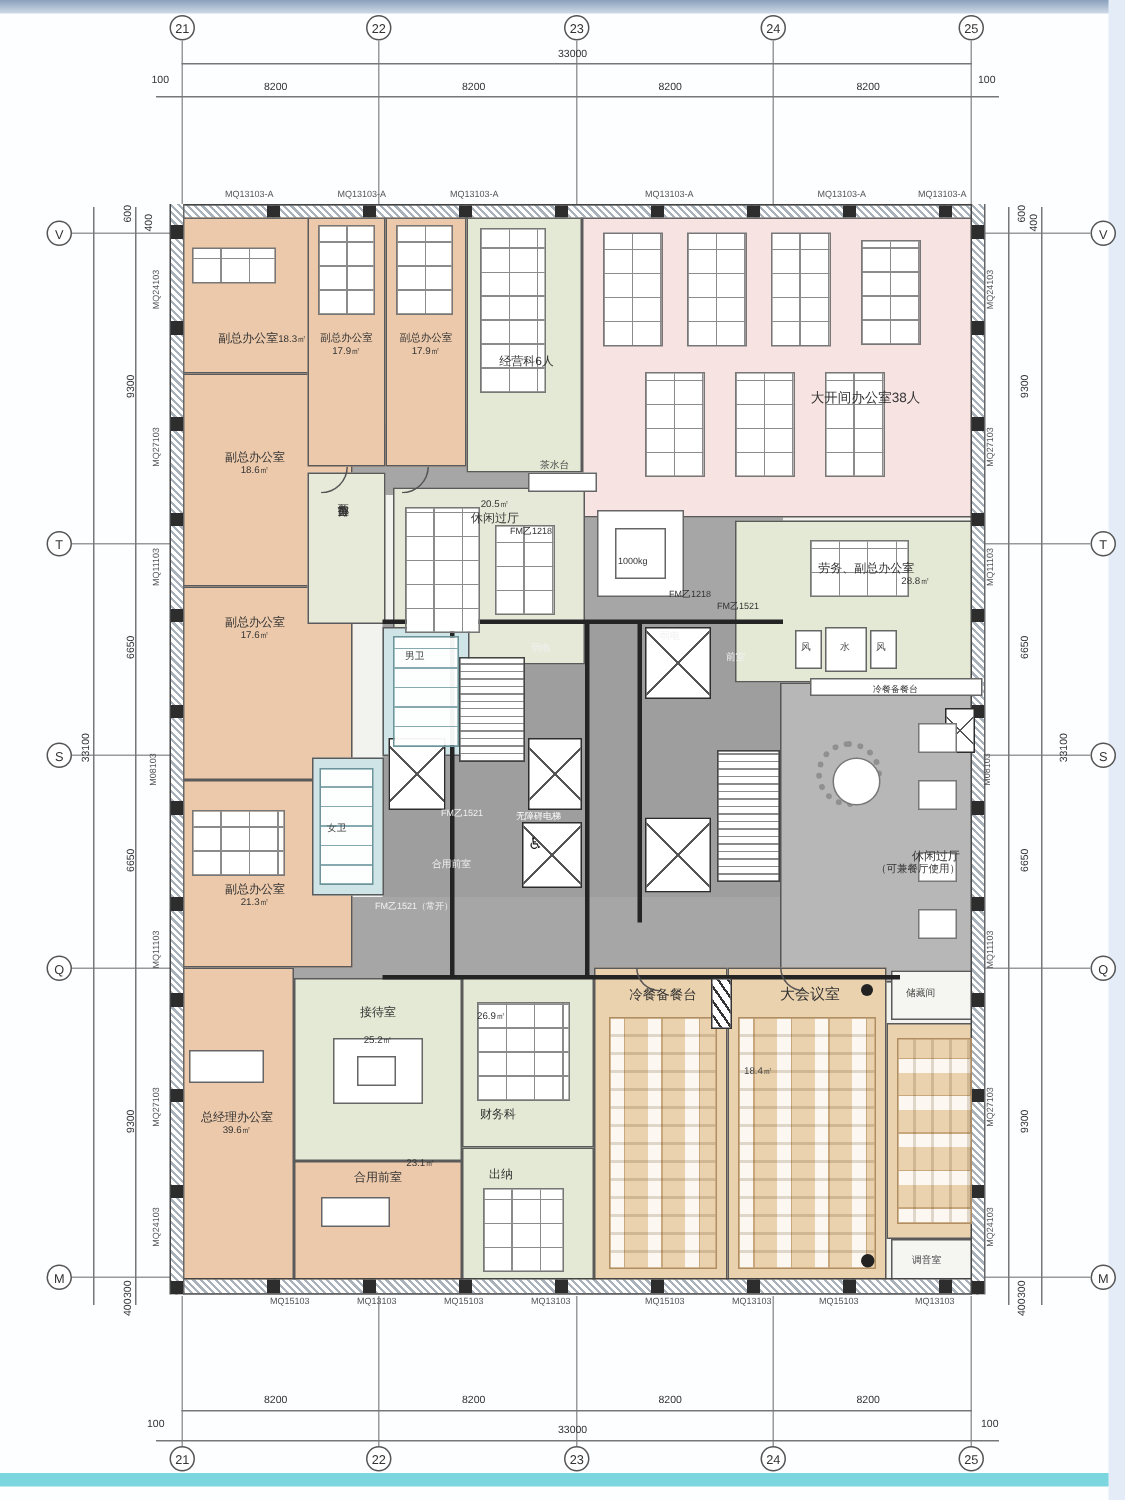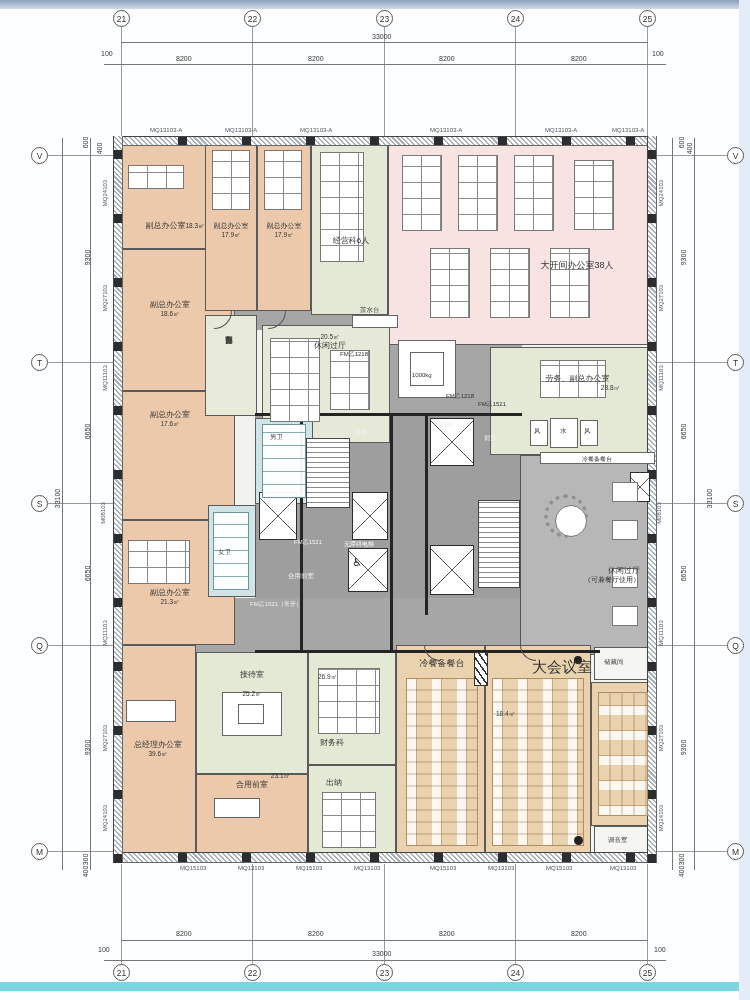--- a/index.html
+++ b/index.html
@@ -257,21 +257,21 @@
   <div class="abs lbl" style="left:120px;top:410px;width:100px;text-align:center"><span>副总办公室</span><span class="area" style="display:block">17.6㎡</span></div>
   <div class="abs lbl" style="left:120px;top:588px;width:100px;text-align:center"><span>副总办公室</span><span class="area" style="display:block">21.3㎡</span></div>
   <div class="abs lbl" style="left:530px;top:566px;width:110px;text-align:right"><span>休闲过厅</span><span style="display:block;font-size:7px">（可兼餐厅使用）</span></div>
   <div class="abs lbl" style="left:116px;top:740px;width:84px;text-align:center"><span>总经理办公室</span><span class="area" style="display:block">39.6㎡</span></div>
   <div class="abs lbl" style="left:200px;top:670px;width:104px;text-align:center"><span>接待室</span><span class="area" style="display:block;margin-top:10px">25.2㎡</span></div>
   <div class="abs lbl" style="left:200px;top:772px;width:104px;text-align:center"><span class="area" style="display:block;text-align:right;padding-right:14px">23.1㎡</span><span>合用前室</span></div>
   <div class="abs lbl" style="left:318px;top:672px;width:60px"><span class="area">26.9㎡</span></div>
   <div class="abs lbl" style="left:320px;top:738px;width:60px"><span>财务科</span></div>
   <div class="abs lbl" style="left:326px;top:778px;width:50px"><span>出纳</span></div>
   <div class="abs lbl" style="left:404px;top:658px;width:76px;text-align:center;font-size:9px"><span>冷餐备餐台</span></div>
-  <div class="abs lbl" style="left:512px;top:658px;width:80px;text-align:right;font-size:15px"><span>大会议室</span></div>
+  <div class="abs lbl" style="left:500px;top:658px;width:80px;text-align:center;font-size:10px"><span>大会议室</span></div>
   <div class="abs tiny" style="left:496px;top:710px"><span>18.4㎡</span></div>
   <div class="abs tiny" style="left:604px;top:658px"><span>储藏间</span></div>
   <div class="abs tiny" style="left:608px;top:836px"><span>调音室</span></div>
   <div class="abs tiny" style="left:270px;top:433px"><span>男卫</span></div>
   <div class="abs tiny" style="left:218px;top:548px"><span>女卫</span></div>
 
   <div class="abs tiny" style="left:484px;top:434px;color:#f0f0f0"><span>前室</span></div>
   <div class="abs tiny" style="left:288px;top:572px;color:#f0f0f0"><span>合用前室</span></div>
   <div class="abs tiny" style="left:354px;top:428px;color:#f0f0f0"><span>弱电</span></div>
   <div class="abs tiny" style="left:440px;top:420px;color:#f0f0f0"><span>弱电</span></div>

